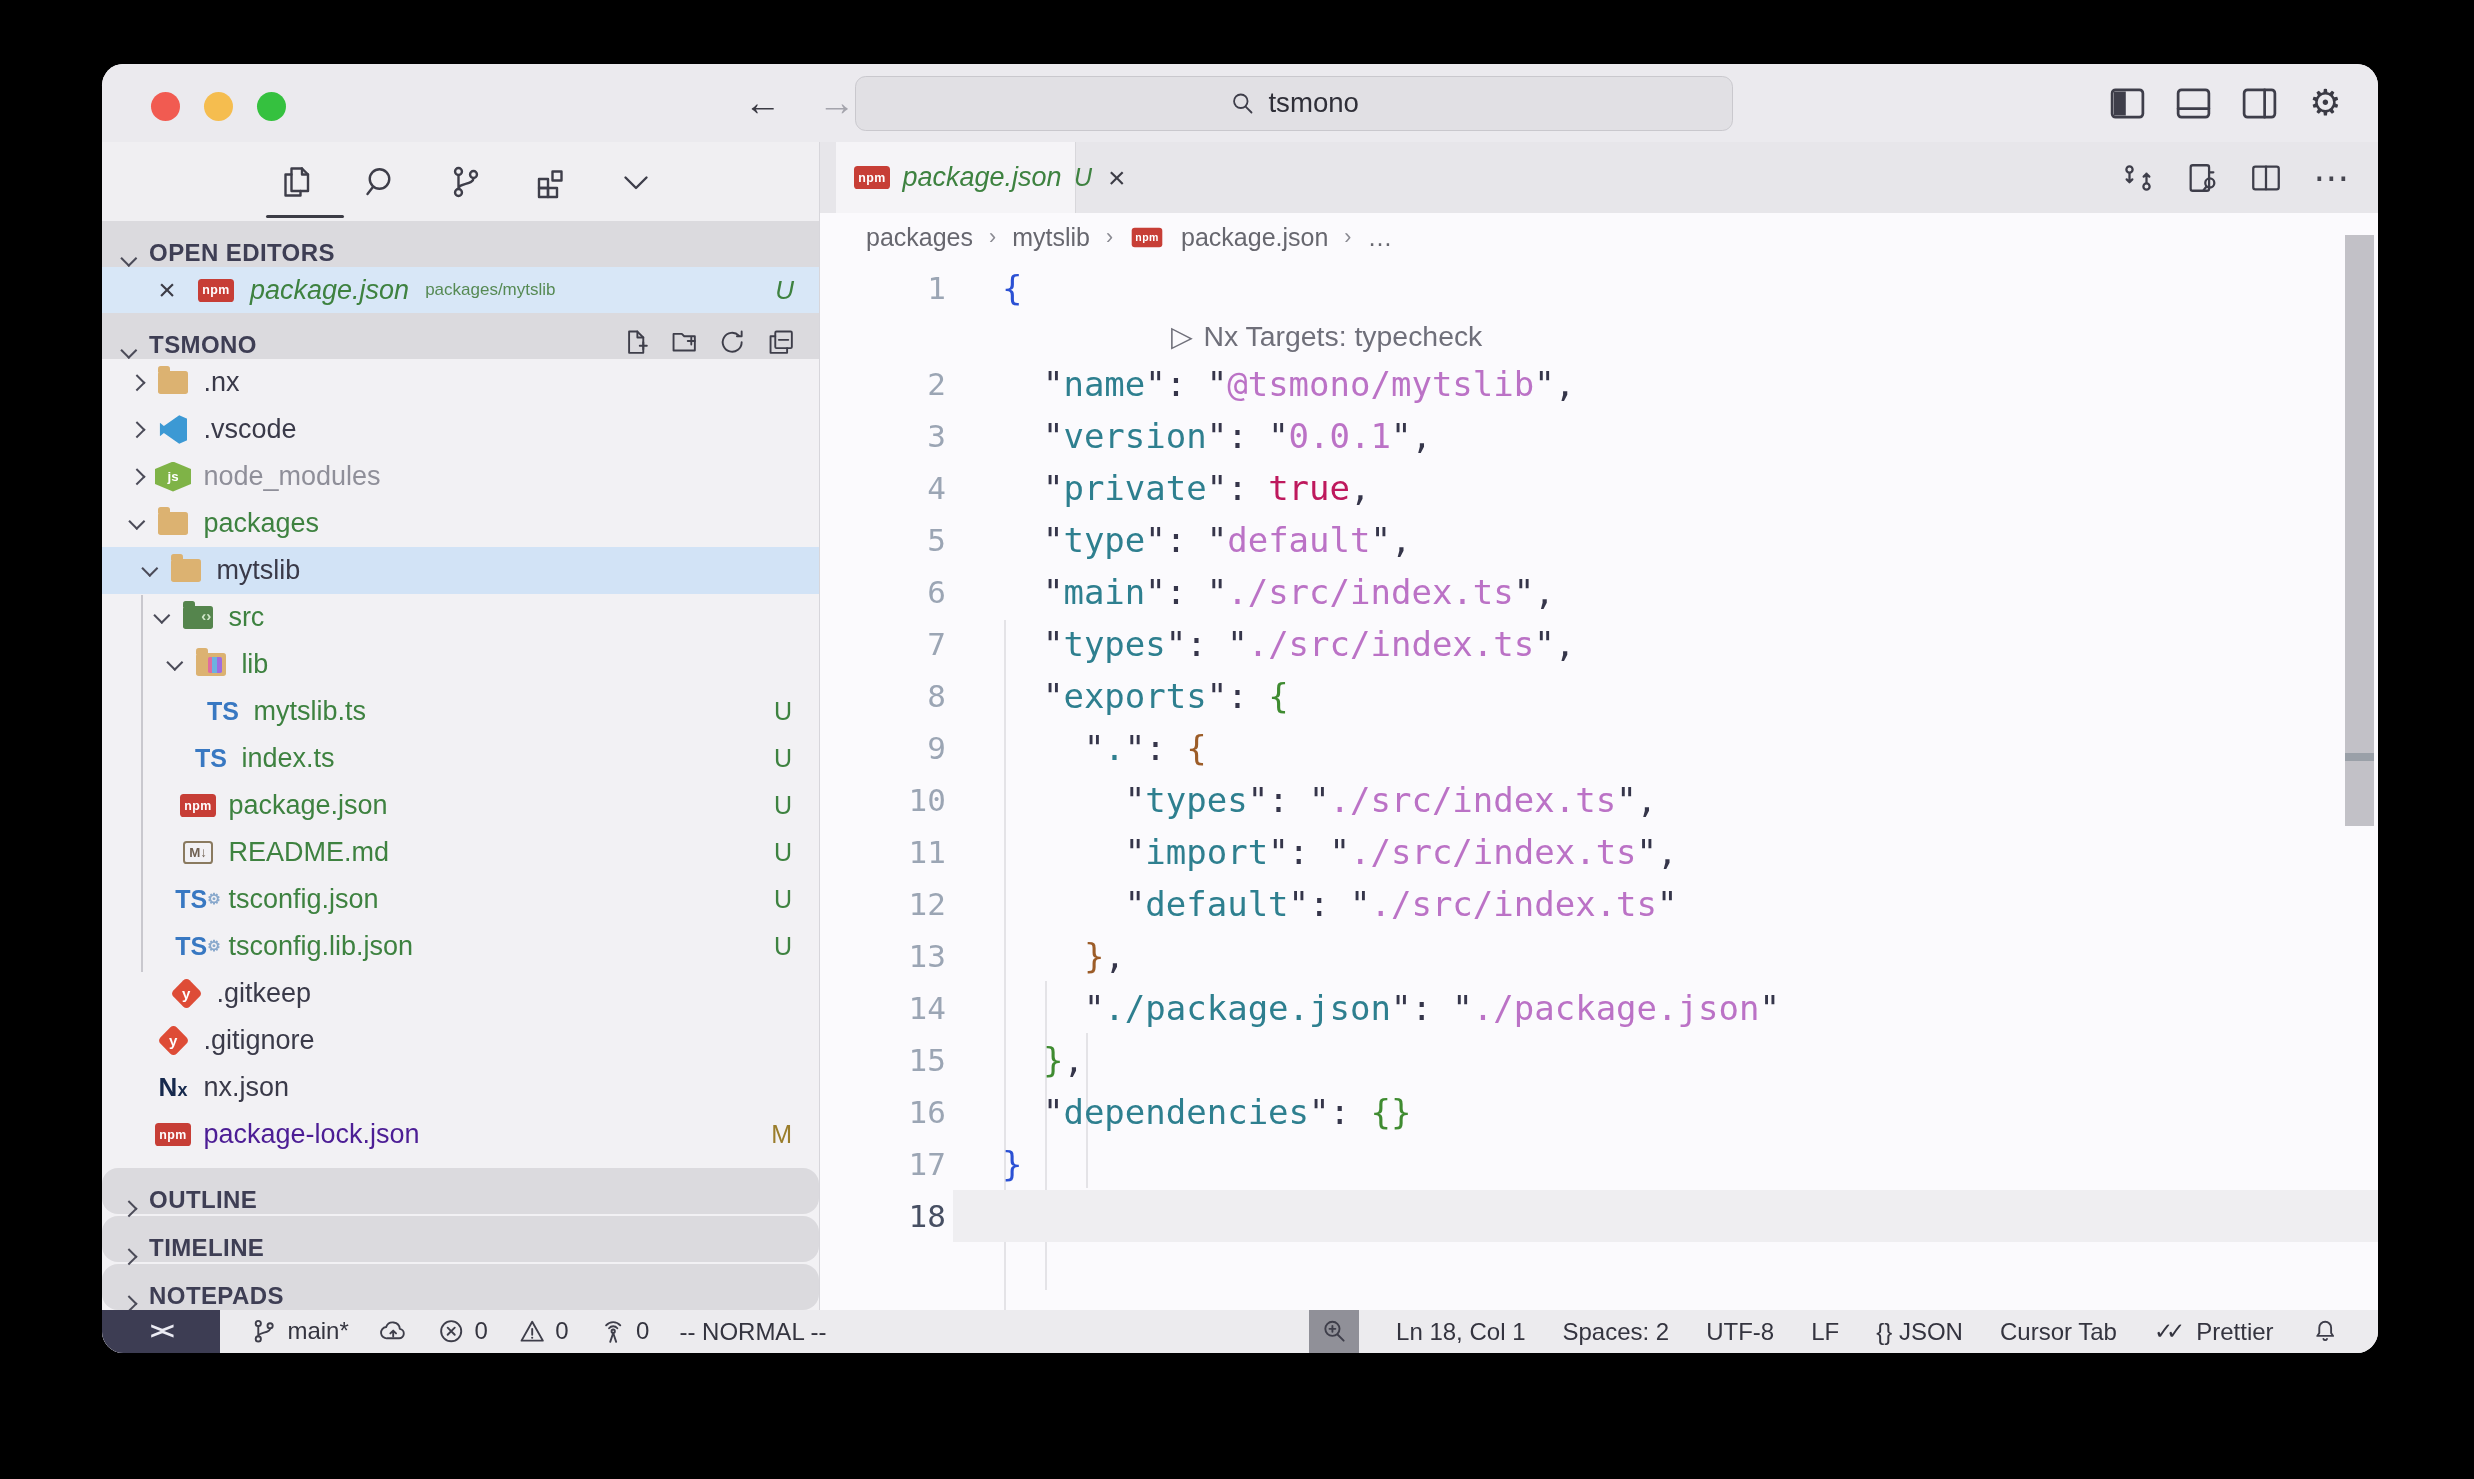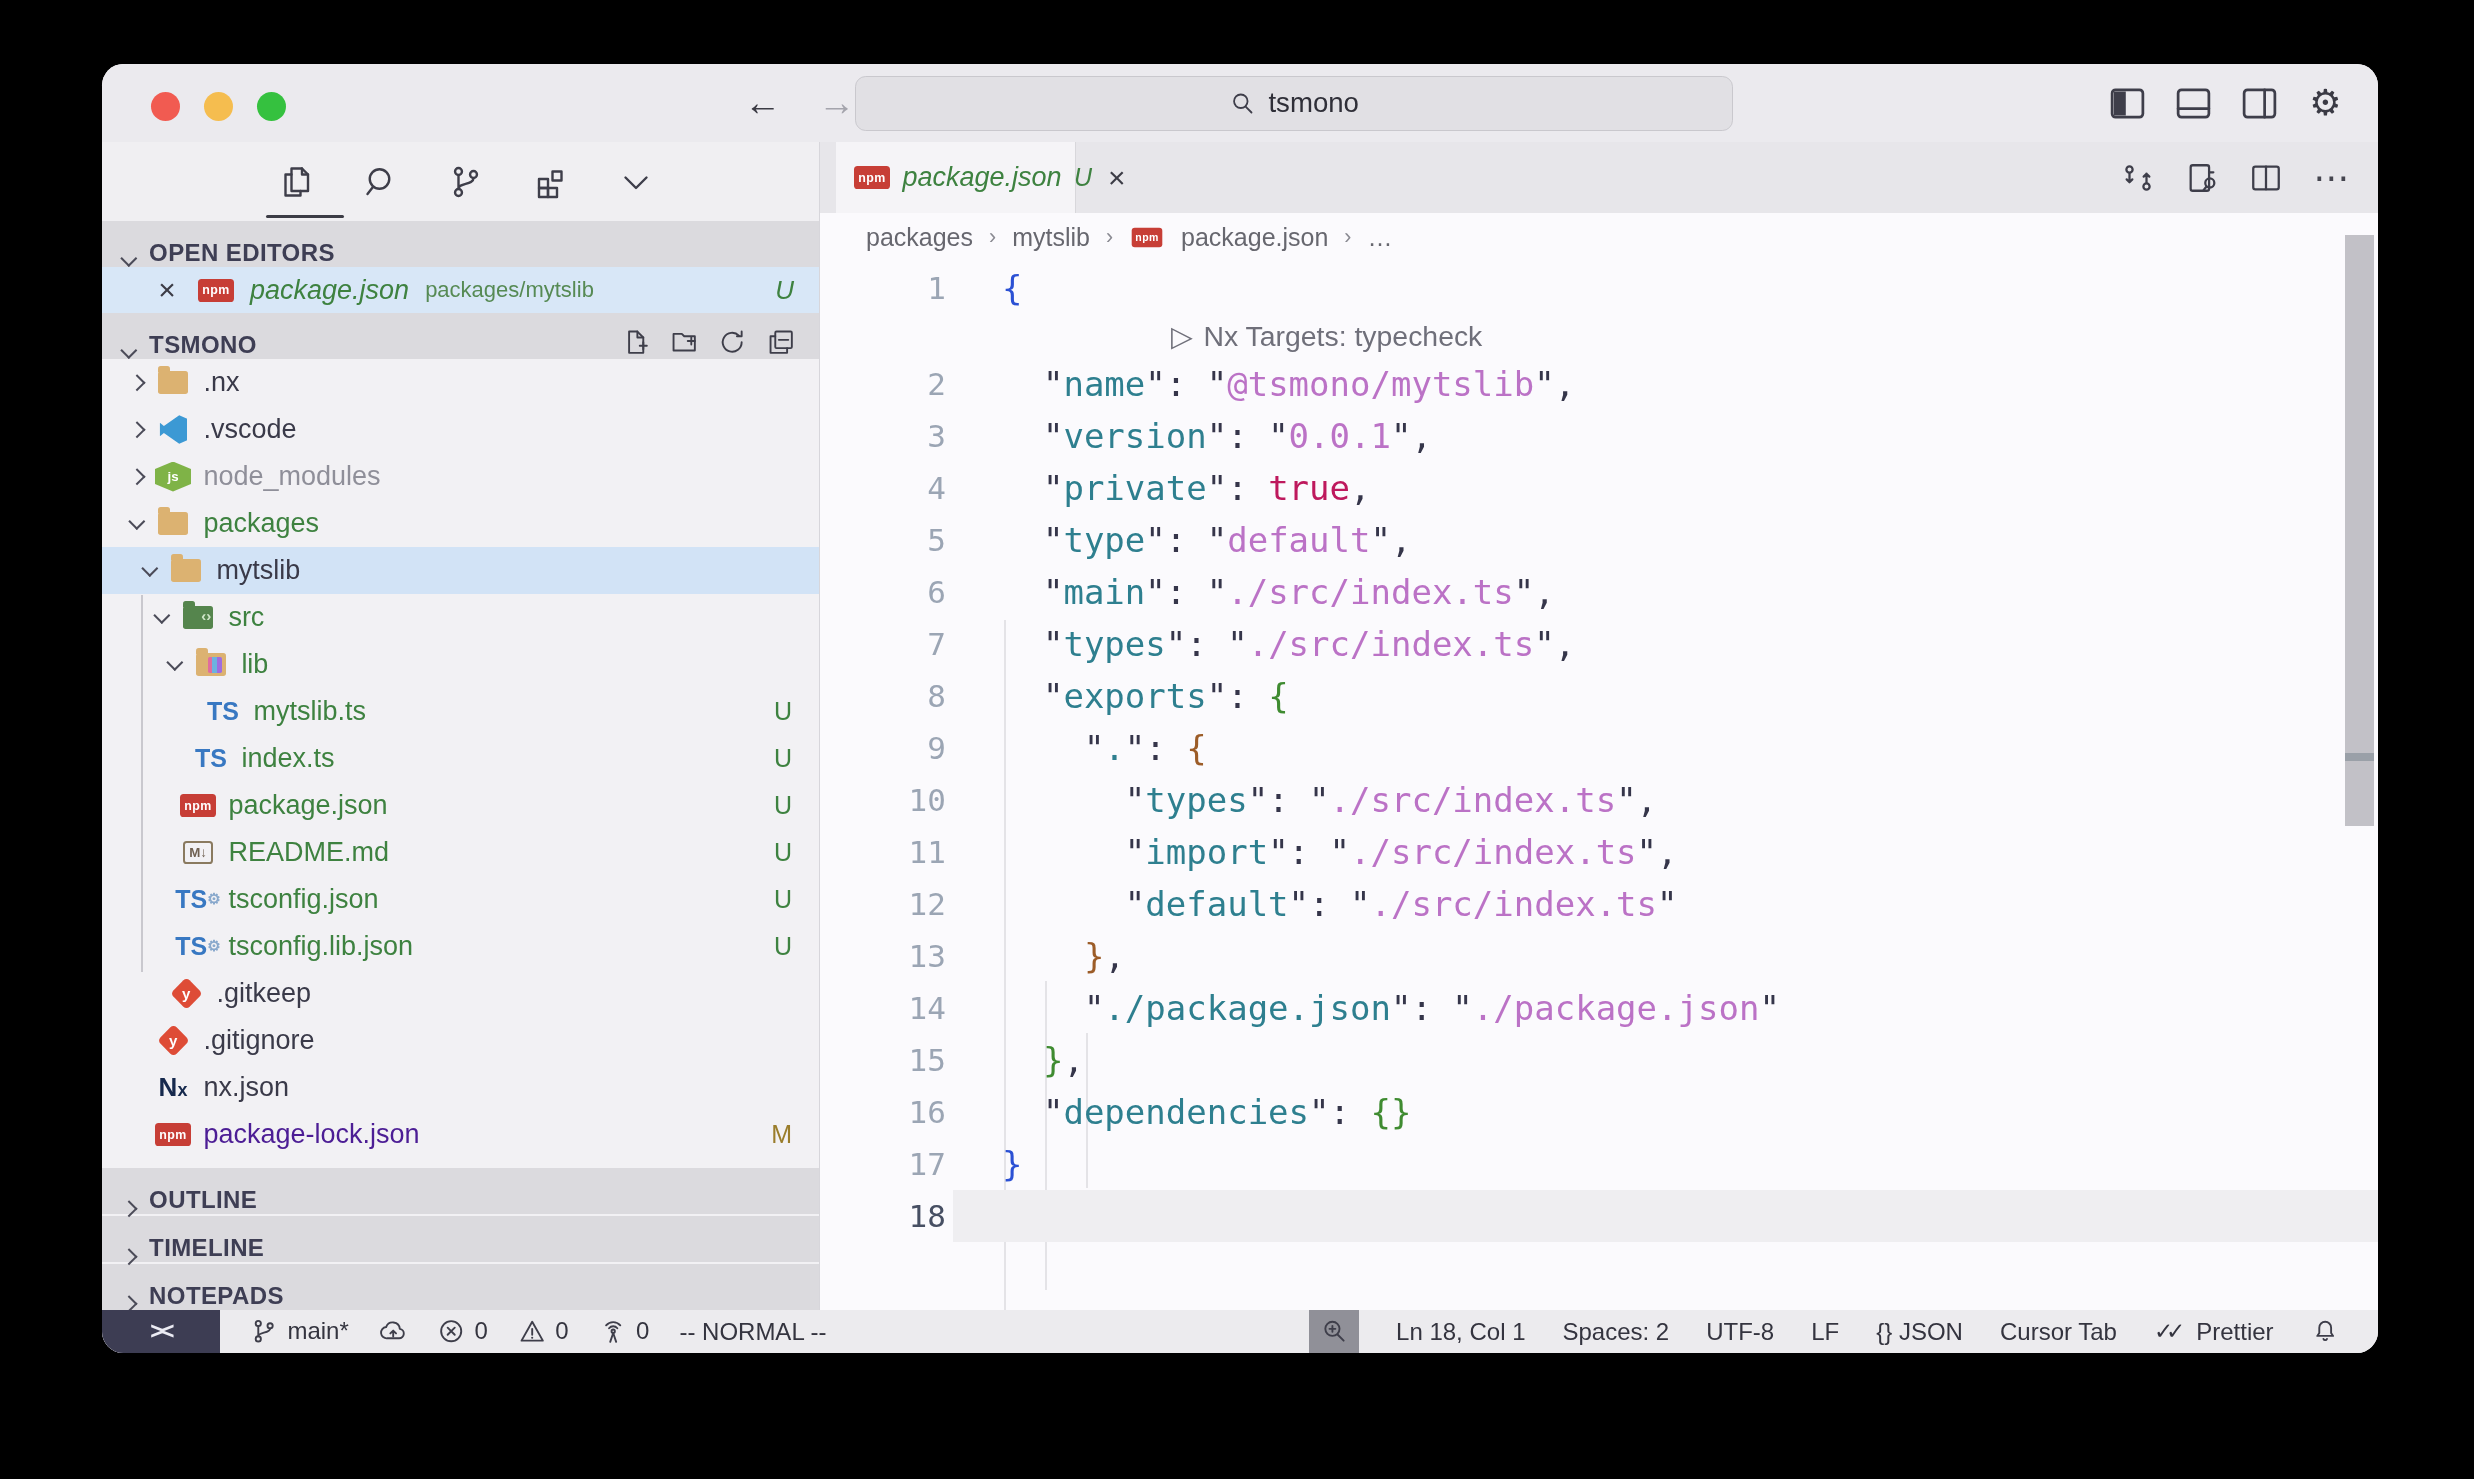--- a/index.html
+++ b/index.html
@@ -29,21 +29,21 @@
   .chev { width:11.6px; height:11.6px; border-right:2.7px solid #4b4b58; border-bottom:2.7px solid #4b4b58; flex:none; }
   .chev.down { transform:rotate(45deg) translate(-1.8px,-1.8px); }
   .chev.right { transform:rotate(-45deg); }
   .sect .spacer{ flex:1; }
   .sectico { width:34px; height:34px; display:flex; align-items:center; justify-content:center; }
   .sectico svg { width:28.4px; height:28.4px; }
 
   .oe-row { height:46px; flex:none; background:#d8e7f7; display:flex; align-items:center; padding-left:50px; gap:16px; font-size:27px; }
   .oe-close { color:#3c3c46; font-size:30px; width:30px; text-align:center; }
   .oe-name { font-style:italic; color:#3e8240; }
-  .oe-path { color:#568a54; font-size:22px; }
+  .oe-path { color:#568a54; font-size:17px; }
   .oe-badge { margin-left:auto; margin-right:25px; color:#3e8240; font-style:italic; font-size:26px; }
 
   #tree { flex:none; position:relative; }
   .trow { height:47px; display:flex; align-items:center; font-size:27px; color:#3a3a49; position:relative; }
   .trow.sel { background:#d2e3f6; }
   .trow .chev { margin-right:12.4px; }
   .tlabel { margin-left:12.4px; white-space:nowrap; }
   .tlabel.green { color:#3e8240; }
   .tlabel.muted { color:#8f8f99; }
   .tlabel.mod { color:#4c1d95; }
@@ -65,21 +65,21 @@
   .ic-ts { color:#3878c2; font-weight:bold; font-size:25px; font-family:"Liberation Sans",sans-serif; }
   .ic-ts small { font-size:15px; color:#88a8cc; vertical-align:3.6px; }
   .ic-npm { width:36px; height:23px; background:#c73e36; border-radius:3.6px; color:#fff; font-size:12.4px; font-weight:bold; display:flex; align-items:center; justify-content:center; letter-spacing:0.4px; }
   .ic-md { width:30px; height:23px; border:2.2px solid #8a7a5f; border-radius:3.6px; color:#6f6051; font-size:13.3px; font-weight:bold; display:flex; align-items:center; justify-content:center; }
   .ic-git { width:23px; height:23px; background:#de4c36; border-radius:4.4px; transform:rotate(45deg); display:flex; align-items:center; justify-content:center; }
   .ic-git span { transform:rotate(-45deg); color:#fff; font-size:15px; font-weight:bold; }
   .ic-nx { color:#16294d; font-weight:bold; font-size:26px; }
   .ic-nx i { font-style:normal; font-size:18px; }
 
   .bottom-sects { margin-top:auto; display:flex; flex-direction:column; gap:1.8px; background:#f2f1f4; }
-  .bottom-sects .sect { height:46px; }
+  .bottom-sects .sect { height:46px;border-radius:16px; }
 
   
   .editor { flex:1; display:flex; flex-direction:column; min-width:0; position:relative; background:#fbfafd; }
   .tabbar { height:71px; flex:none; background:#e7e6ea; display:flex; align-items:stretch; position:relative; }
   .tab { margin-left:16px; width:240px; background:#f5f4f7; border-right:1.8px solid #d8d7db; display:flex; align-items:center; padding:0 18px; gap:12.4px; font-size:27px; }
   .tab-name { font-style:italic; color:#3e8240; }
   .tab-badge { font-style:italic; color:#3e8240; font-size:25px; }
   .tab-close { color:#3c3c46; font-size:30px; margin-left:3.6px; }
   .ed-actions { position:absolute; right:27px; top:0; height:71px; display:flex; align-items:center; gap:30px; color:#45454f; }
   .ed-actions svg { width:34px; height:34px; }

